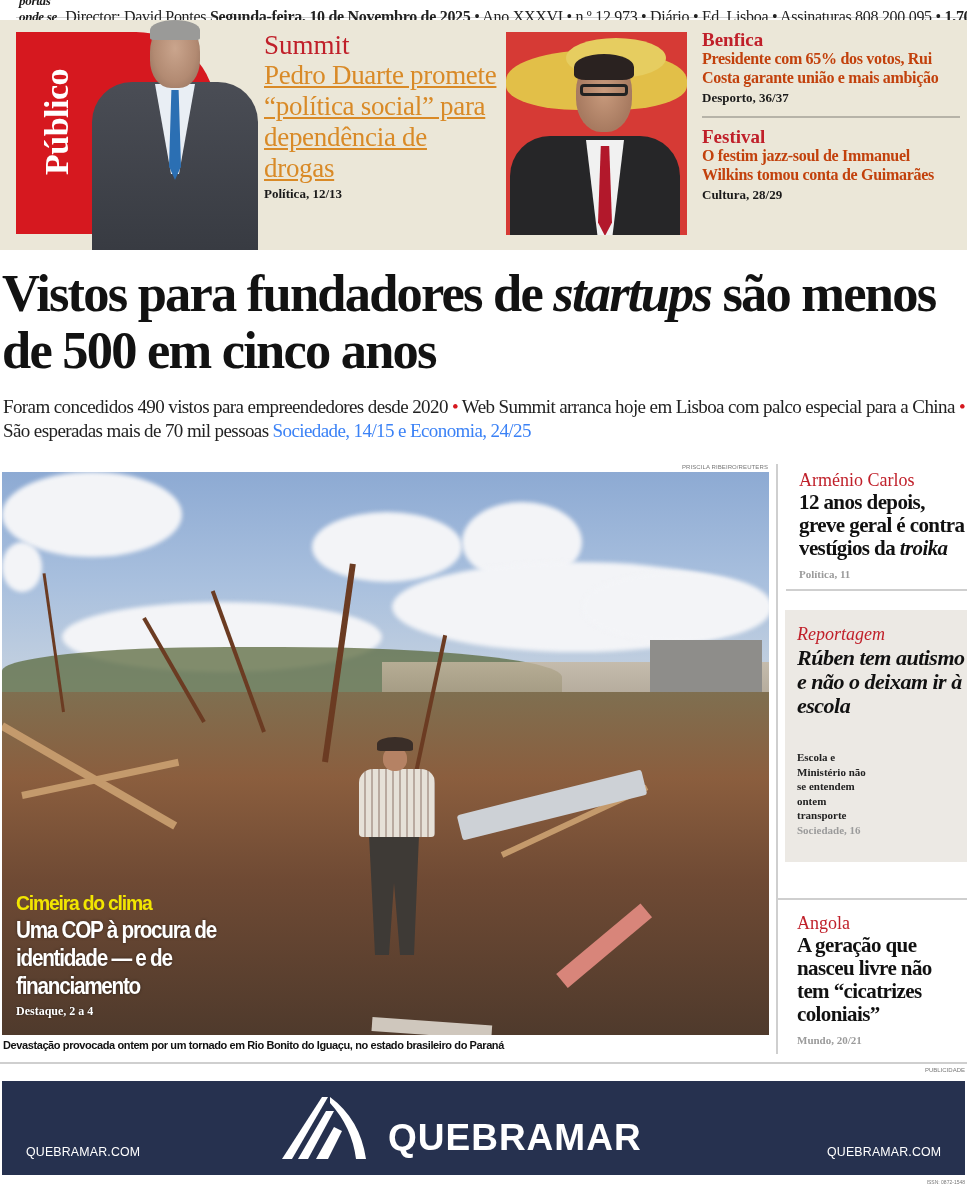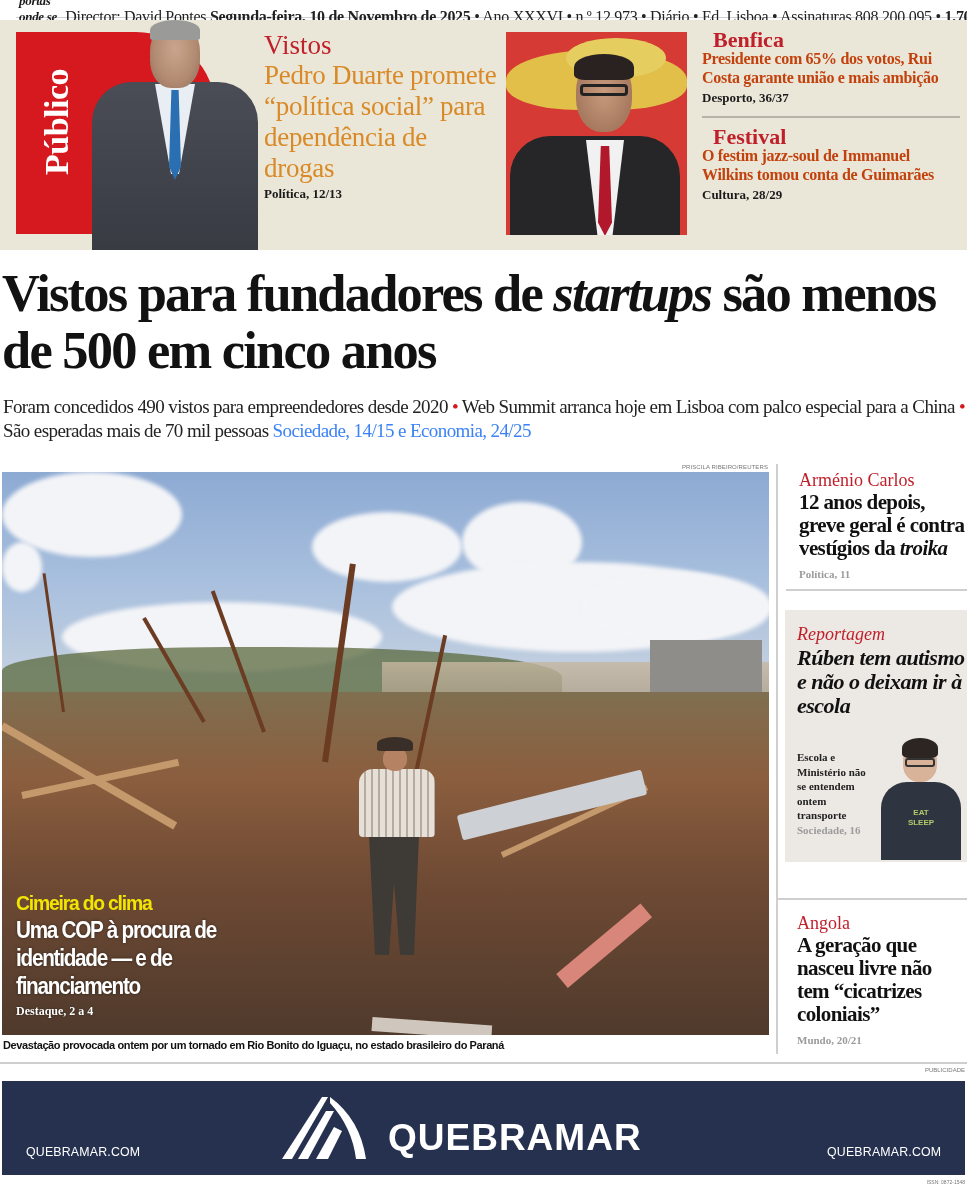--- a/index.html
+++ b/index.html
@@ -22,37 +22,37 @@
 
   .person1 { position: absolute; left: 92px; top: 0; width: 166px; height: 230px; }
   .p1-head { position: absolute; left: 58px; top: 2px; width: 50px; height: 66px; background: radial-gradient(ellipse at 50% 40%, #caa58d 0%, #b28a72 60%, #8d6b58 100%); border-radius: 45% 45% 42% 42%; }
   .p1-hair { position: absolute; left: 58px; top: 0; width: 50px; height: 20px; background: #9a9a98; border-radius: 50% 50% 10% 10%; }
   .p1-body { position: absolute; left: 0; top: 62px; width: 166px; height: 168px; background: linear-gradient(180deg, #4a4d55 0%, #383b42 100%); border-radius: 40px 40px 0 0; }
   .p1-shirt { position: absolute; left: 63px; top: 64px; width: 40px; height: 90px; background: #e9eef4; clip-path: polygon(0 0, 100% 0, 60% 100%, 40% 100%); }
   .p1-tie { position: absolute; left: 77px; top: 70px; width: 12px; height: 90px; background: #2b6fb3; clip-path: polygon(20% 0, 80% 0, 100% 85%, 50% 100%, 0 85%); }
 
   .lead-story { position: absolute; left: 264px; top: 10px; width: 235px; }
   .lead-kicker { font-family: "Liberation Serif", serif; font-size: 27px; color: #c0202a; line-height: 30px; }
-  .lead-headline { font-family: "Liberation Serif", serif; font-size: 27px; color: #d98a27; line-height: 31px; letter-spacing: -0.3px; }
+  .lead-headline { font-family: "Liberation Serif", serif; font-size: 27px; color: #d98a27; line-height: 31px; letter-spacing: -0.3px; text-decoration: underline; }
   .lead-ref { font-family: "Liberation Serif", serif; font-size: 13px; font-weight: bold; margin-top: 2px; }
 
   .photo2 { position: absolute; left: 506px; top: 12px; width: 181px; height: 203px; background: #d63a35; overflow: hidden; }
   .eagle { position: absolute; left: 0; top: 18px; width: 181px; height: 60px; background: #e3c64a; border-radius: 50% 50% 40% 40%; opacity: 0.95; }
   .eagle2 { position: absolute; left: 60px; top: 6px; width: 100px; height: 40px; background: #e6cd60; border-radius: 50%; }
   .p2-head { position: absolute; left: 70px; top: 26px; width: 56px; height: 74px; background: radial-gradient(ellipse at 50% 45%, #c99b7d 0%, #a77a60 70%); border-radius: 45%; }
   .p2-hair { position: absolute; left: 68px; top: 22px; width: 60px; height: 26px; background: #2a2220; border-radius: 50% 50% 20% 20%; }
   .p2-glasses { position: absolute; left: 74px; top: 52px; width: 48px; height: 12px; border: 3px solid #222; border-radius: 4px; }
   .p2-body { position: absolute; left: 4px; top: 104px; width: 170px; height: 110px; background: #262628; border-radius: 40px 40px 0 0; }
   .p2-shirt { position: absolute; left: 80px; top: 108px; width: 38px; height: 95px; background: #f1f1f1; clip-path: polygon(0 0, 100% 0, 70% 100%, 30% 100%); }
   .p2-tie { position: absolute; left: 92px; top: 114px; width: 14px; height: 90px; background: #b2182b; clip-path: polygon(20% 0, 80% 0, 100% 85%, 50% 100%, 0 85%); }
 
   .side-stories { position: absolute; left: 702px; top: 10px; width: 258px; }
   .side-story { padding-bottom: 6px; }
   .side-story + .side-story { border-top: 2px solid #b6b3a8; padding-top: 9px; margin-top: 4px; }
-  .side-kicker { font-family: "Liberation Serif", serif; font-weight: bold; font-size: 22px; color: #c0202a; line-height: 19px; margin-left: 11px; }
+  .side-kicker { font-family: "Liberation Serif", serif; font-weight: bold; font-size: 19px; color: #c0202a; line-height: 19px; }
   .side-headline { font-family: "Liberation Serif", serif; font-weight: bold; font-size: 16px; color: #c2410c; line-height: 19px; letter-spacing: -0.3px; }
   .side-ref { font-family: "Liberation Serif", serif; font-weight: bold; font-size: 13px; line-height: 17px; margin-top: 2px; }
 
   
   .main-headline { position: absolute; left: 2px; top: 265px; width: 960px; font-family: "Liberation Serif", serif; font-weight: bold; font-size: 53px; line-height: 57px; letter-spacing: -1.8px; color: #121212; transform: scaleX(0.99); transform-origin: left; }
   .main-headline i { font-style: italic; }
   .main-subline { position: absolute; left: 3px; top: 395px; width: 962px; font-family: "Liberation Serif", serif; font-size: 19px; line-height: 24px; letter-spacing: -0.6px; color: #222; }
   .bullet { color: #d6181f; }
   .sub-ref { color: #3b82f6; }
 
@@ -139,21 +139,21 @@
 
   <div class="person1">
     <div class="p1-body"></div>
     <div class="p1-shirt"></div>
     <div class="p1-tie"></div>
     <div class="p1-head"></div>
     <div class="p1-hair"></div>
   </div>
 
   <div class="lead-story">
-    <div class="lead-kicker">Vistos</div>
+    <div class="lead-kicker">Summit</div>
     <div class="lead-headline">Pedro Duarte promete “política social” para dependência de drogas</div>
     <div class="lead-ref">Política, 12/13</div>
   </div>
 
   <div class="photo2">
     <div class="eagle"></div>
     <div class="eagle2"></div>
     <div class="p2-body"></div>
     <div class="p2-shirt"></div>
     <div class="p2-tie"></div>
@@ -236,27 +236,20 @@
   <div class="rc-divider"></div>
 </div>
 
 <div class="report-box">
   <div class="report-kicker">Reportagem</div>
   <div class="report-headline">Rúben tem autismo e não o deixam ir à escola</div>
   <div class="report-deck">
     <span>Escola e Ministério não se entendem ontem transporte</span>
     <span class="report-ref">Sociedade, 16</span>
   </div>
-  <div class="boy">
-    <div class="boy-body"></div>
-    <div class="boy-print">EAT SLEEP</div>
-    <div class="boy-head"></div>
-    <div class="boy-hair"></div>
-    <div class="boy-glasses"></div>
-  </div>
 </div>
 
 <div class="story-angola rc-story">
   <div class="rc-kicker">Angola</div>
   <div class="rc-headline">A geração que nasceu livre não tem “cicatrizes coloniais”</div>
   <div class="rc-ref">Mundo, 20/21</div>
 </div>
 
 <div class="ad-divider"></div>
 <div class="ad-label">PUBLICIDADE</div>

